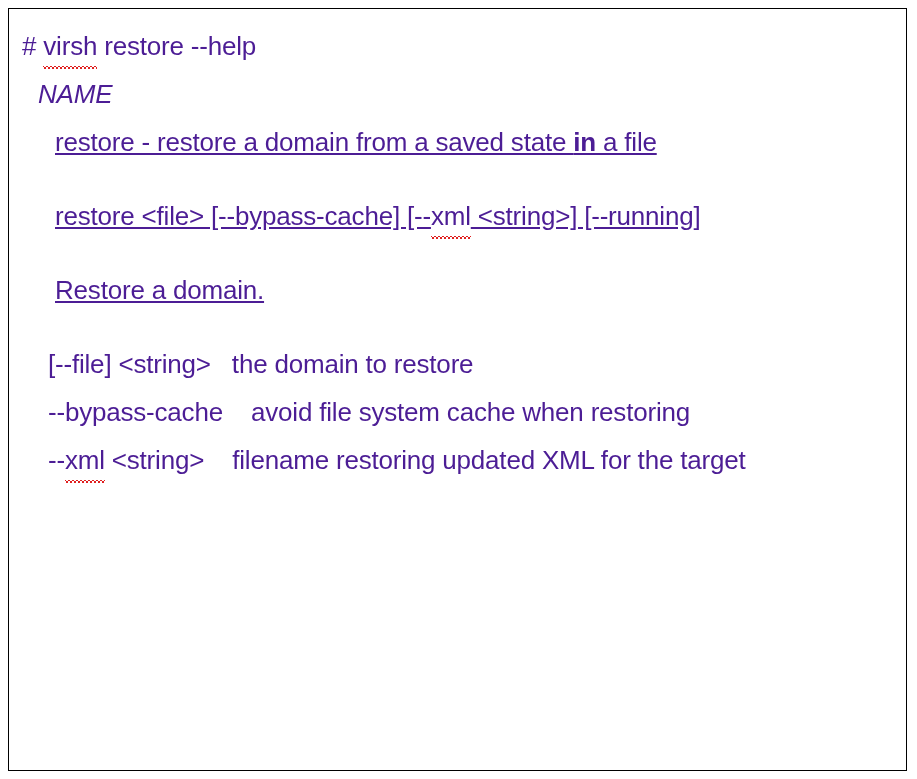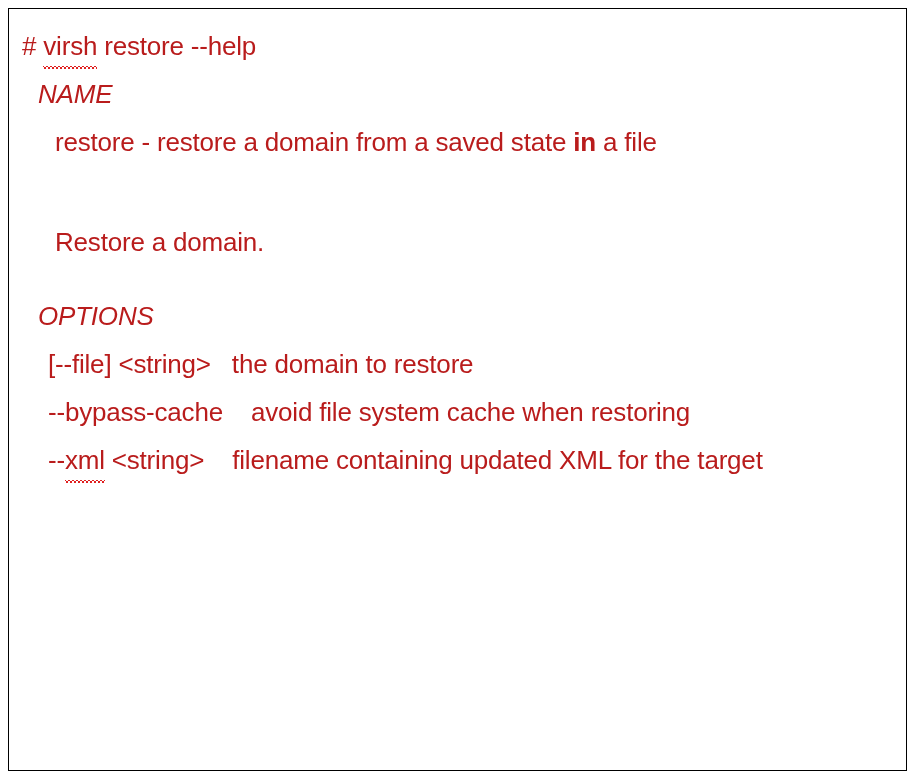--- a/index.html
+++ b/index.html
@@ -32,35 +32,35 @@
     top: 0;
     width: 100%;
     padding: 13px 0 0 0;
     box-sizing: border-box;
   }
 
   .line {
     font-family: "Liberation Sans", sans-serif;
     font-size: 26px;
     line-height: 48px;
-    color: #b91c1c;
+    color: #4c1d95;
     white-space: pre;
     height: 48px;
     letter-spacing: -0.2px;
   }
 
   .line.blank {
     height: 26px;
     line-height: 26px;
   }
 
   
   .ind-0  { padding-left: 13px; }   
   .ind-1  { padding-left: 29px; font-style: italic; }   
-  .ind-2  { padding-left: 46px; }   
+  .ind-2  { padding-left: 46px; text-decoration: underline; }   
   .ind-opt{ padding-left: 39px; }   
 
   
   .spell {
     position: relative;
     display: inline-block;
     text-decoration: none;
   }
   .spell::after {
     content: "";
@@ -88,30 +88,30 @@
 <div id="doc-frame">
   <div id="help-output">
 
     <div class="line ind-0"><span>#</span><span> </span><span class="spell">virsh</span><span> restore --help</span></div>
 
     <div class="line ind-1">NAME</div>
     <div class="line ind-2"><span>restore - restore a domain from a saved state </span><span class="bold">in</span><span> a file</span></div>
 
     <div class="line blank">&nbsp;</div>
 
+    <div class="line ind-2"><span>restore &lt;file&gt; [--bypass-cache] [--</span><span class="spell">xml</span><span> &lt;string&gt;] [--running]</span></div>
 
     <div class="line blank">&nbsp;</div>
 
     <div class="line ind-2">Restore a domain.</div>
 
     <div class="line blank">&nbsp;</div>
 
-    <div class="line ind-1">OPTIONS</div>
 
     <div class="line ind-opt"><span>[--file] &lt;string&gt;</span><span>   </span><span>the domain to restore</span></div>
 
     <div class="line ind-opt"><span>--bypass-cache</span><span>    </span><span>avoid file system cache when restoring</span></div>
 
-    <div class="line ind-opt"><span>--</span><span class="spell">xml</span><span> &lt;string&gt;</span><span>    </span><span>filename containing updated XML for the target</span></div>
+    <div class="line ind-opt"><span>--</span><span class="spell">xml</span><span> &lt;string&gt;</span><span>    </span><span>filename restoring updated XML for the target</span></div>
 
 
   </div>
 </div>
 
 </body></html>

